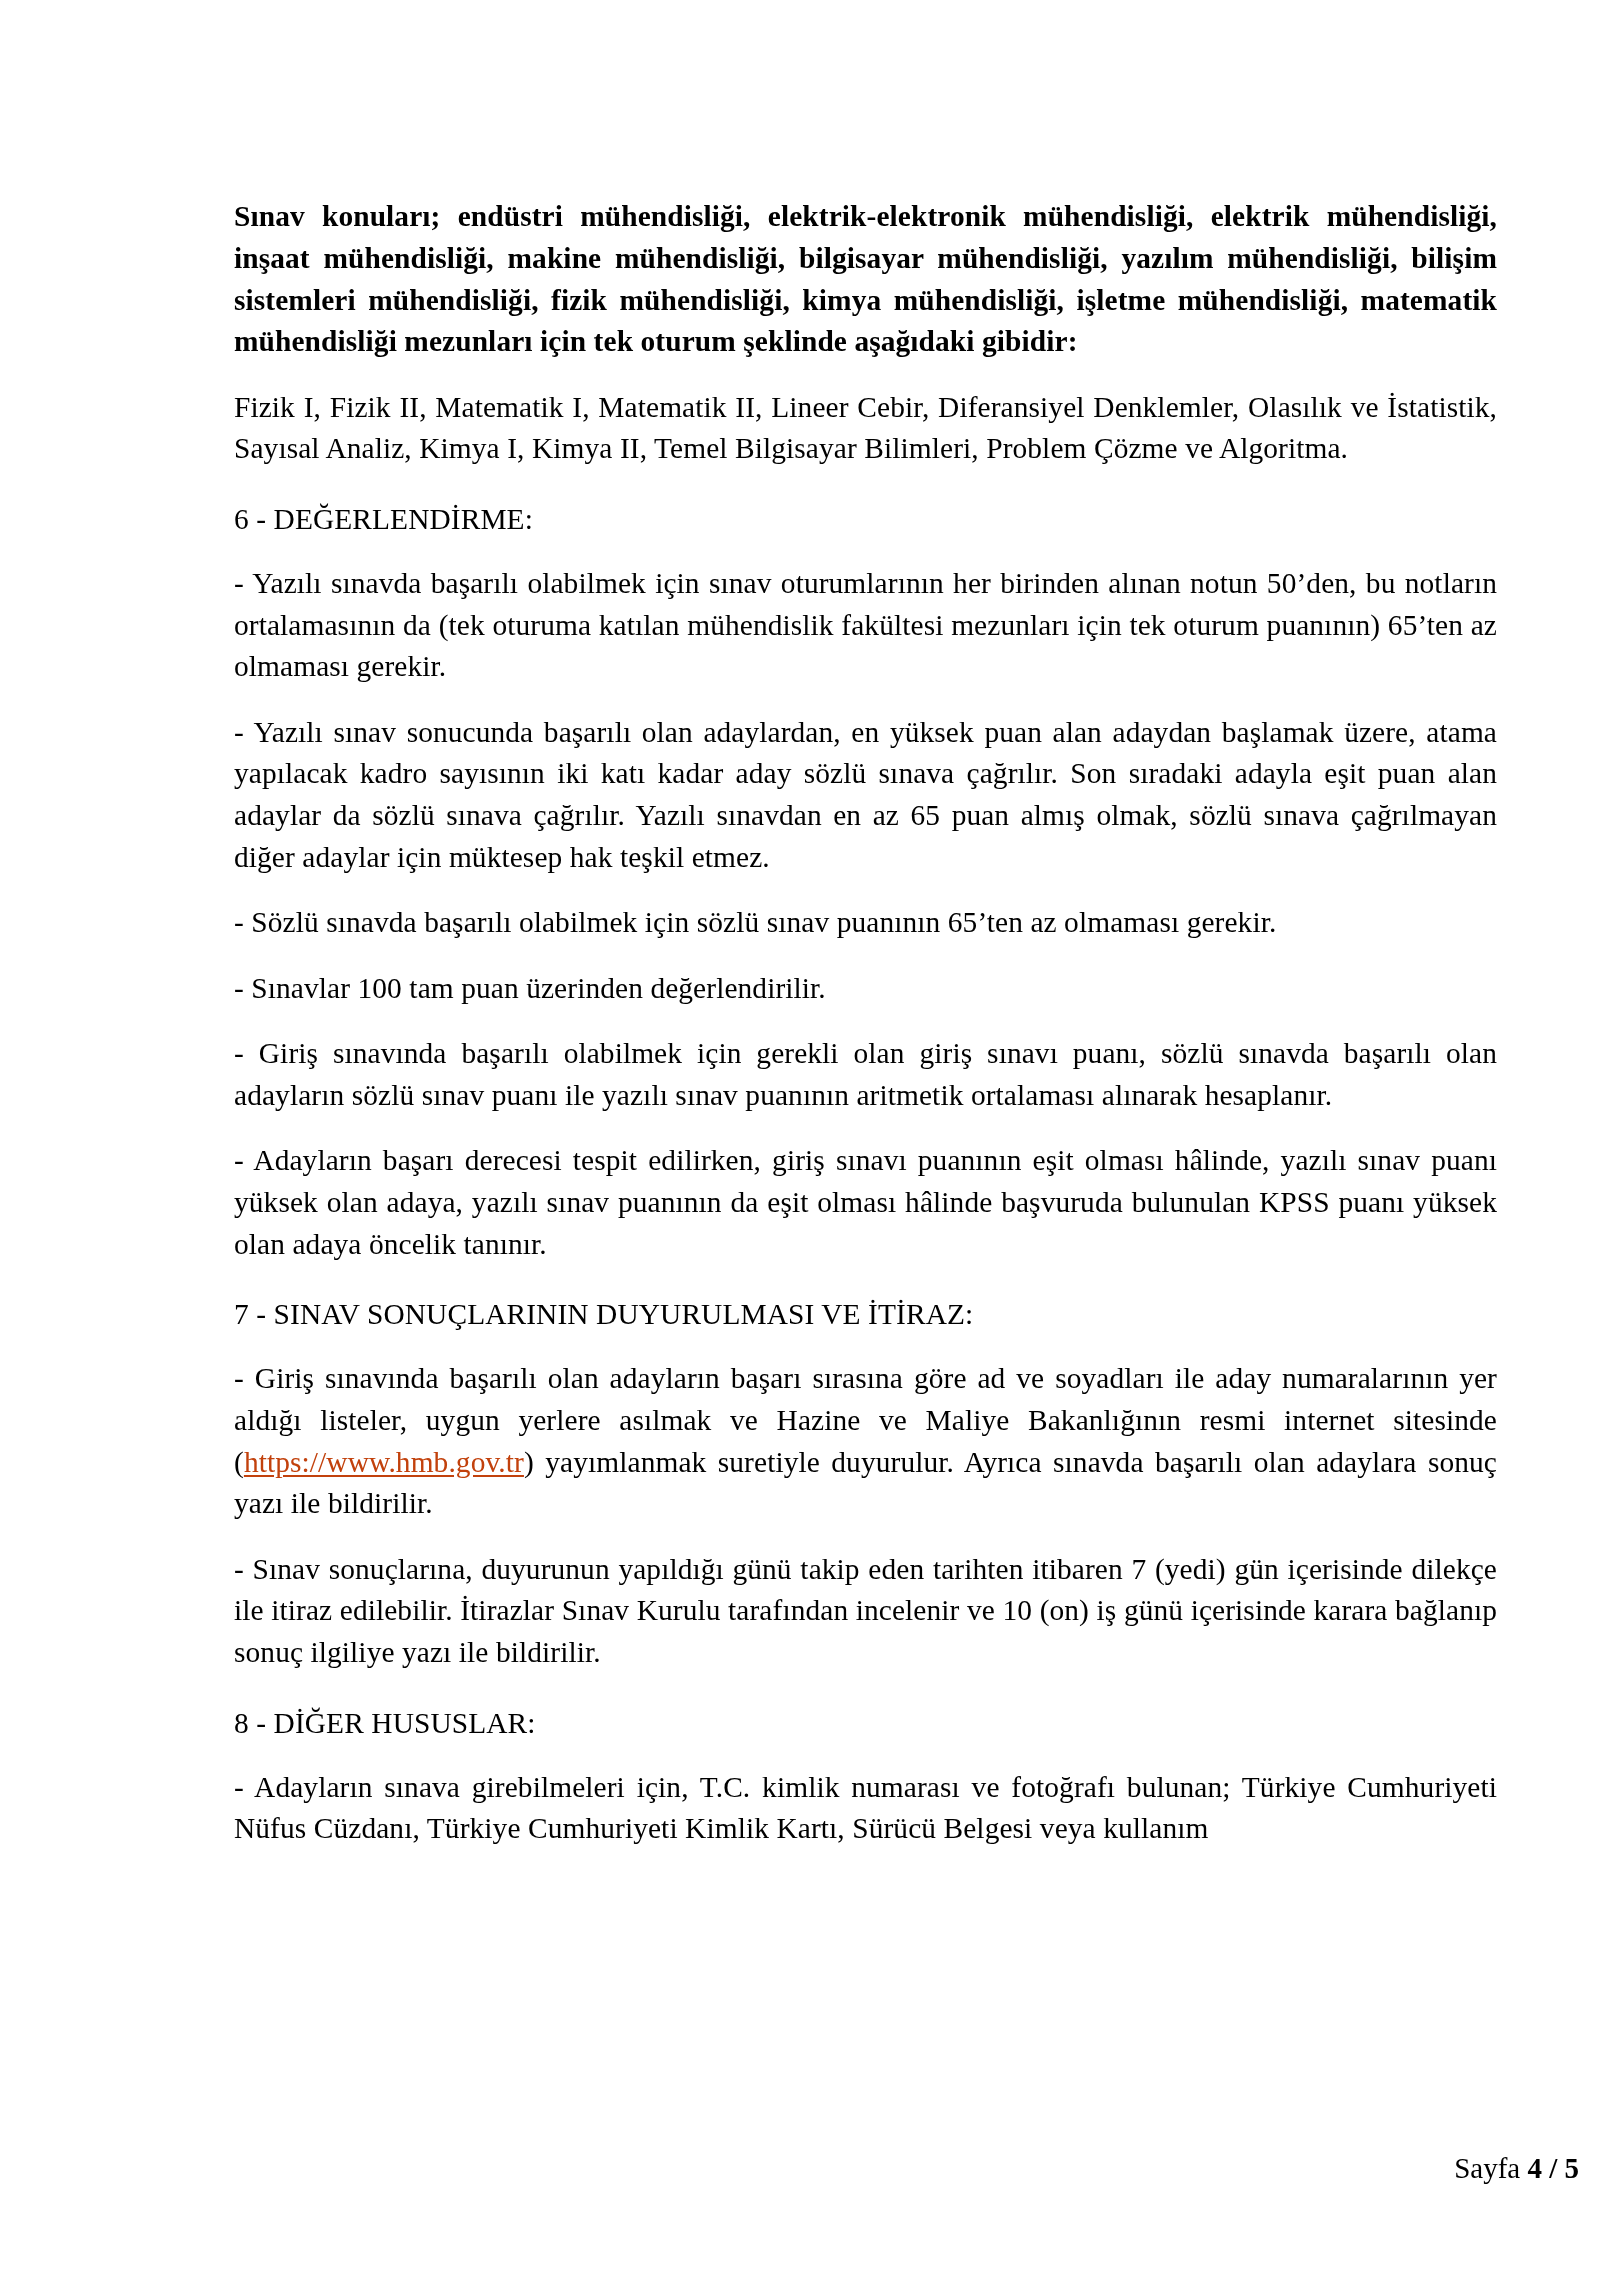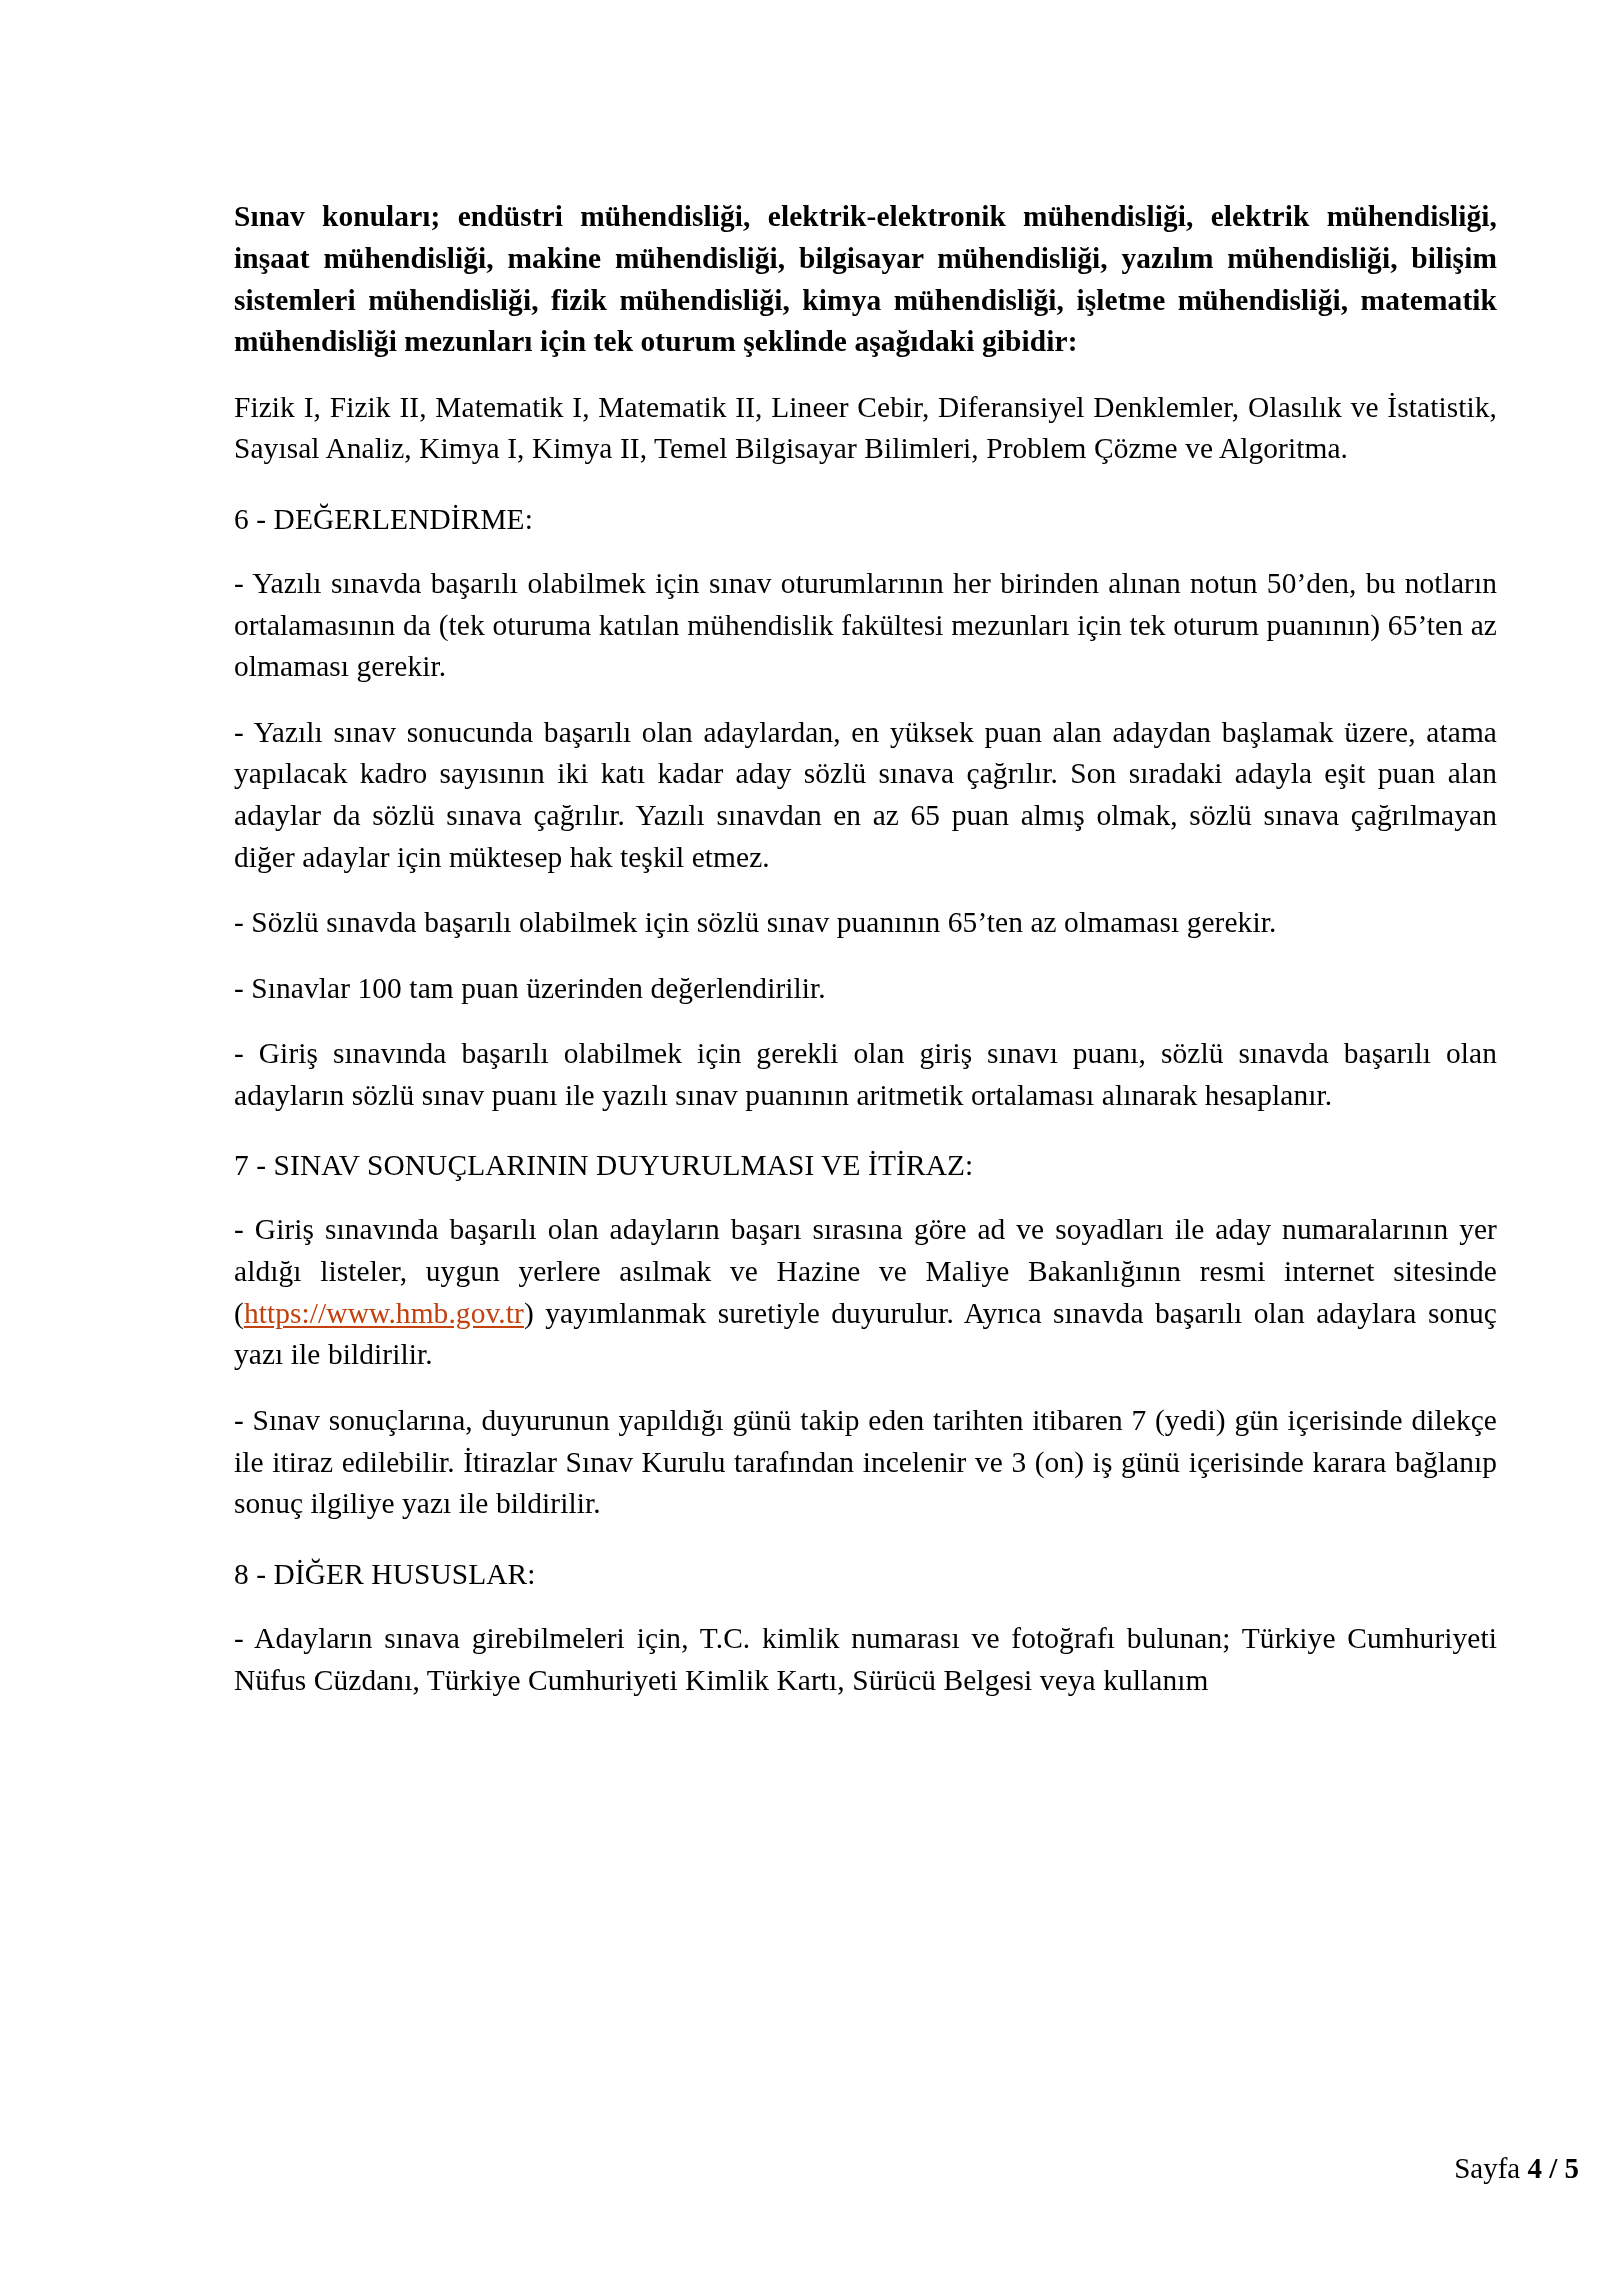--- a/index.html
+++ b/index.html
@@ -87,27 +87,28 @@
     <p class="body-par">- Yazılı sınavda başarılı olabilmek için sınav oturumlarının her birinden alınan notun 50’den, bu notların ortalamasının da (tek oturuma katılan mühendislik fakültesi mezunları için tek oturum puanının) 65’ten az olmaması gerekir.</p>
 
     <p class="body-par">- Yazılı sınav sonucunda başarılı olan adaylardan, en yüksek puan alan adaydan başlamak üzere, atama yapılacak kadro sayısının iki katı kadar aday sözlü sınava çağrılır. Son sıradaki adayla eşit puan alan adaylar da sözlü sınava çağrılır. Yazılı sınavdan en az 65 puan almış olmak, sözlü sınava çağrılmayan diğer adaylar için müktesep hak teşkil etmez.</p>
 
     <p class="body-par">- Sözlü sınavda başarılı olabilmek için sözlü sınav puanının 65’ten az olmaması gerekir.</p>
 
     <p class="body-par">- Sınavlar 100 tam puan üzerinden değerlendirilir.</p>
 
     <p class="body-par">- Giriş sınavında başarılı olabilmek için gerekli olan giriş sınavı puanı, sözlü sınavda başarılı olan adayların sözlü sınav puanı ile yazılı sınav puanının aritmetik ortalaması alınarak hesaplanır.</p>
 
+    <p class="body-par">- Adayların başarı derecesi tespit edilirken, giriş sınavı puanının eşit olması hâlinde, yazılı sınav puanı yüksek olan adaya, yazılı sınav puanının da eşit olması hâlinde başvuruda bulunulan KPSS puanı yüksek olan adaya öncelik tanınır.</p>
 
 
     <h2 class="section-heading">7 - SINAV SONUÇLARININ DUYURULMASI VE İTİRAZ:</h2>
 
     <p class="body-par"><span>- Giriş sınavında başarılı olan adayların başarı sırasına göre ad ve soyadları ile aday numaralarının yer aldığı listeler, uygun yerlere asılmak ve Hazine ve Maliye Bakanlığının resmi internet sitesinde (</span><a class="link" href="#">https://www.hmb.gov.tr</a><span>) yayımlanmak suretiyle duyurulur. Ayrıca sınavda başarılı olan adaylara sonuç yazı ile bildirilir.</span></p>
 
-    <p class="body-par">- Sınav sonuçlarına, duyurunun yapıldığı günü takip eden tarihten itibaren 7 (yedi) gün içerisinde dilekçe ile itiraz edilebilir. İtirazlar Sınav Kurulu tarafından incelenir ve 3 (on) iş günü içerisinde karara bağlanıp sonuç ilgiliye yazı ile bildirilir.</p>
+    <p class="body-par">- Sınav sonuçlarına, duyurunun yapıldığı günü takip eden tarihten itibaren 7 (yedi) gün içerisinde dilekçe ile itiraz edilebilir. İtirazlar Sınav Kurulu tarafından incelenir ve 10 (on) iş günü içerisinde karara bağlanıp sonuç ilgiliye yazı ile bildirilir.</p>
 
     <h2 class="section-heading">8 - DİĞER HUSUSLAR:</h2>
 
     <p class="tight">- Adayların sınava girebilmeleri için, T.C. kimlik numarası ve fotoğrafı bulunan; Türkiye Cumhuriyeti Nüfus Cüzdanı, Türkiye Cumhuriyeti Kimlik Kartı, Sürücü Belgesi veya kullanım</p>
 
   </div>
 
   <div class="footer">
     <span>Sayfa</span>
     <span class="pageno">4</span>

